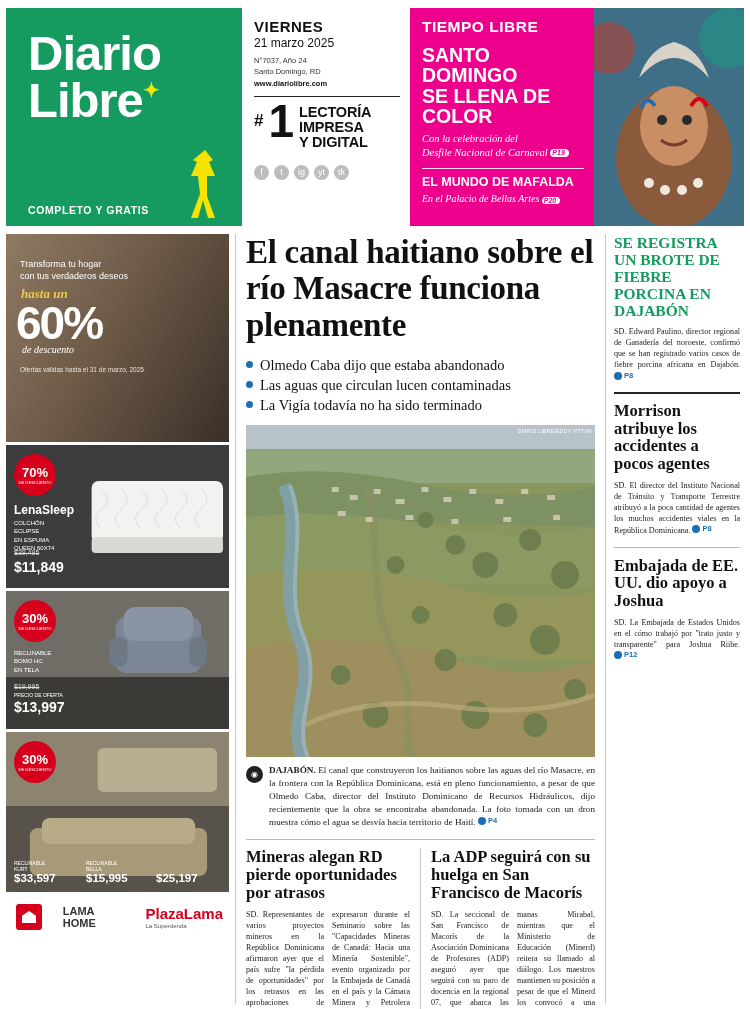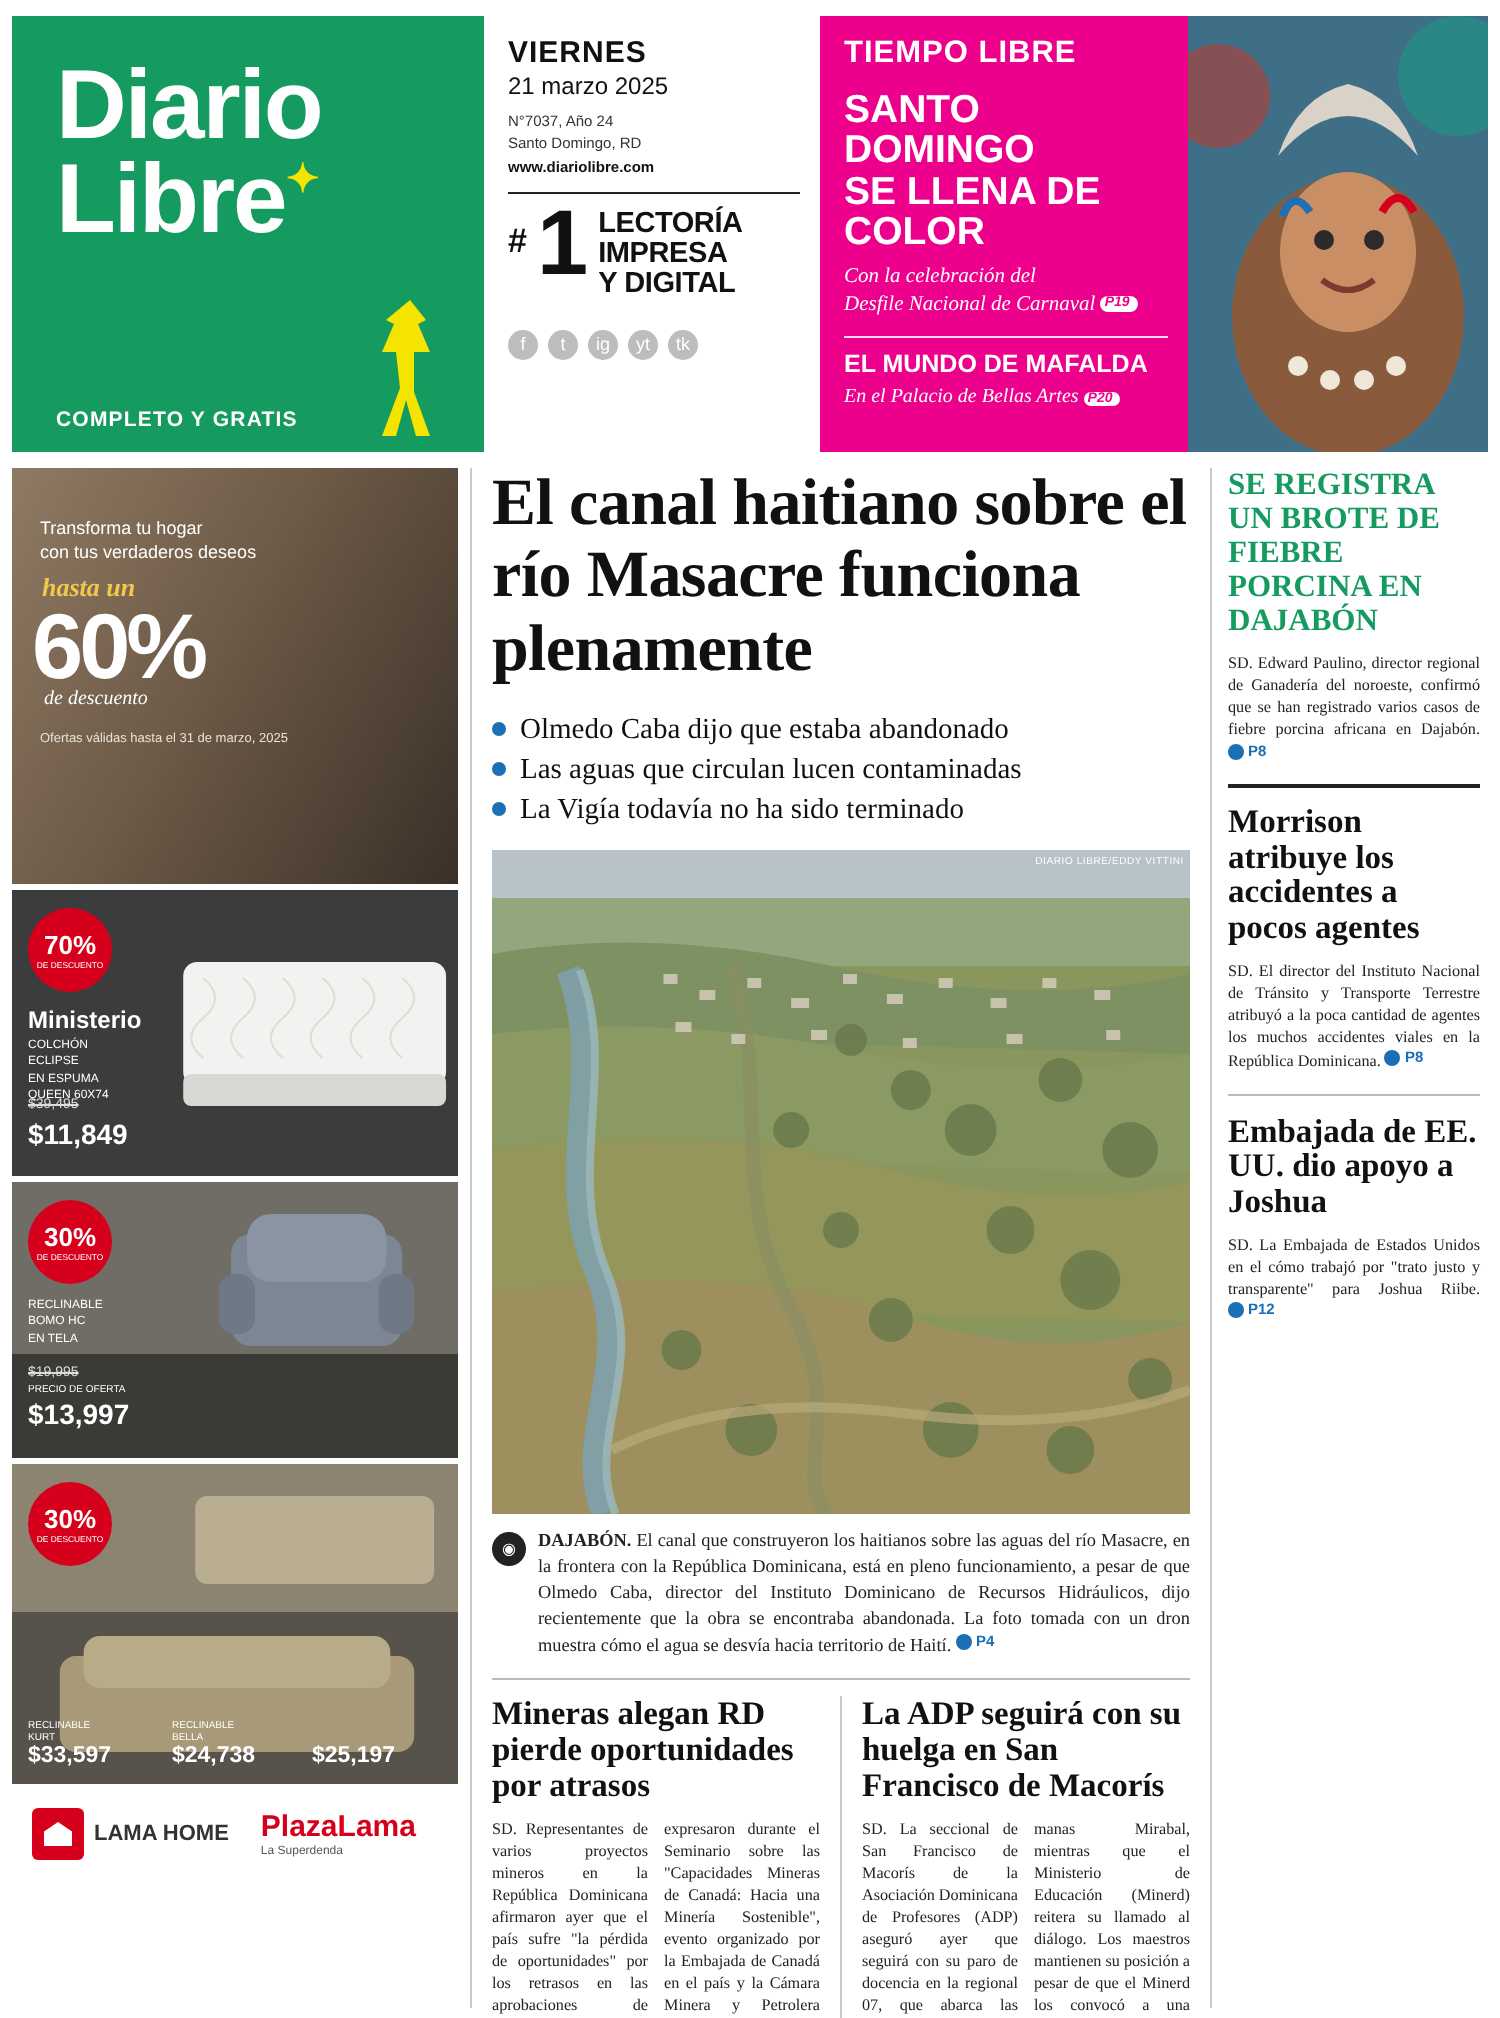--- a/index.html
+++ b/index.html
@@ -69,21 +69,21 @@
   .badge { position: absolute; left: 8px; top: 9px; background: #d6001c; color: #fff; width: 42px; height: 42px; border-radius: 50%; display: flex; flex-direction: column; align-items: center; justify-content: center; font-family: "Liberation Sans", sans-serif; }
   .badge .pct { font-size: 13px; font-weight: bold; line-height: 1; }
   .badge .lbl { font-size: 4.2px; margin-top: 1px; }
   .brand-lena { position: absolute; left: 8px; top: 58px; color: #fff; font-family: "Liberation Sans", sans-serif; font-weight: bold; font-size: 12px; }
   .ad-spec { position: absolute; left: 8px; color: #fff; font-family: "Liberation Sans", sans-serif; font-size: 6px; line-height: 1.4; }
   .price-old { color: #ddd; font-family: "Liberation Sans", sans-serif; font-size: 7px; text-decoration: line-through; }
   .price-new { color: #fff; font-family: "Liberation Sans", sans-serif; font-weight: bold; font-size: 14px; }
   .sofa-price { position: absolute; bottom: 8px; color: #fff; font-family: "Liberation Sans", sans-serif; font-weight: bold; font-size: 11.5px; }
   .sofa-lbl { font-size: 5px; font-weight: normal; display: block; }
   .ad-logos { display: flex; align-items: center; gap: 16px; padding: 12px 6px 0 10px; }
-  .lama { display: flex; align-items: center; gap: 5px; }
+  .lama { display: flex; align-items: center; gap: 21px; }
   .lama-mark { width: 26px; height: 26px; background: #d6001c; border-radius: 3px; position: relative; }
   .lama-mark:after { content:""; position:absolute; left:6px; top:7px; width:14px; height:12px; background:#fff; clip-path: polygon(0 40%,50% 0,100% 40%,100% 100%,0 100%); }
   .lama-txt { font-family: "Liberation Sans", sans-serif; font-weight: bold; font-size: 11px; color: #333; }
   .plaza { font-family: "Liberation Sans", sans-serif; font-weight: bold; font-size: 15px; color: #d6001c; line-height: 1; }
 
   
   .lead-head { font-family: "Liberation Serif", serif; font-weight: bold; font-size: 33px; line-height: 1.1; color: #111; letter-spacing: -0.3px; }
   .bullets { margin-top: 12px; }
   .bullet { display: flex; gap: 7px; align-items: flex-start; font-family: "Liberation Serif", serif; font-size: 14.5px; color: #111; line-height: 1.38; }
   .bdot { width: 7px; height: 7px; border-radius: 50%; background: #1b6fb5; margin-top: 6px; flex: none; }
@@ -213,21 +213,21 @@
             <path d="M136 44 q12 10 0 20 q-12 10 0 20"></path>
               <path d="M156 44 q12 10 0 20 q-12 10 0 20"></path>
             <path d="M176 44 q12 10 0 20 q-12 10 0 20"></path>
               <path d="M196 44 q12 10 0 20 q-12 10 0 20"></path>
           </g>
         </svg>
         <div class="badge">
           <span class="pct">70%</span>
           <span class="lbl">DE DESCUENTO</span>
         </div>
-        <div class="brand-lena">Ministerio</div>
+        <div class="brand-lena">LenaSleep</div>
         <div class="ad-spec" style="top:74px;white-space:pre-line">COLCHÓN
 ECLIPSE
 EN ESPUMA
 QUEEN 60X74</div>
         <div style="position:absolute;left:8px;top:104px" class="price-old">$39,495</div>
         <div style="position:absolute;left:8px;top:114px" class="price-new">$11,849</div>
       </div>
 
       <div class="ad-row ad-chair">
         <svg viewBox="0 0 224 138" preserveAspectRatio="none" style="position:absolute;inset:0;width:100%;height:100%">
@@ -260,21 +260,21 @@
           <rect x="24" y="96" width="178" height="48" rx="8" fill="#a89a78"></rect>
           <rect x="36" y="86" width="154" height="26" rx="8" fill="#b8ab88"></rect>
         </svg>
         <div class="badge">
           <span class="pct">30%</span>
           <span class="lbl">DE DESCUENTO</span>
         </div>
         <div class="sofa-price" style="left:8px"><span class="sofa-lbl" style="white-space:pre-line">RECLINABLE
 KURT</span><span>$33,597</span></div>
         <div class="sofa-price" style="left:80px"><span class="sofa-lbl" style="white-space:pre-line">RECLINABLE
-BELLA</span><span>$24,738</span></div>
+BELLA</span><span>$15,995</span></div>
         <div class="sofa-price" style="left:150px"><span>$25,197</span></div>
       </div>
 
       <div class="ad-logos">
         <div class="lama">
           <span class="lama-mark"></span>
           <span class="lama-txt">LAMA HOME</span>
         </div>
         <div>
           <span class="plaza">PlazaLama</span>

